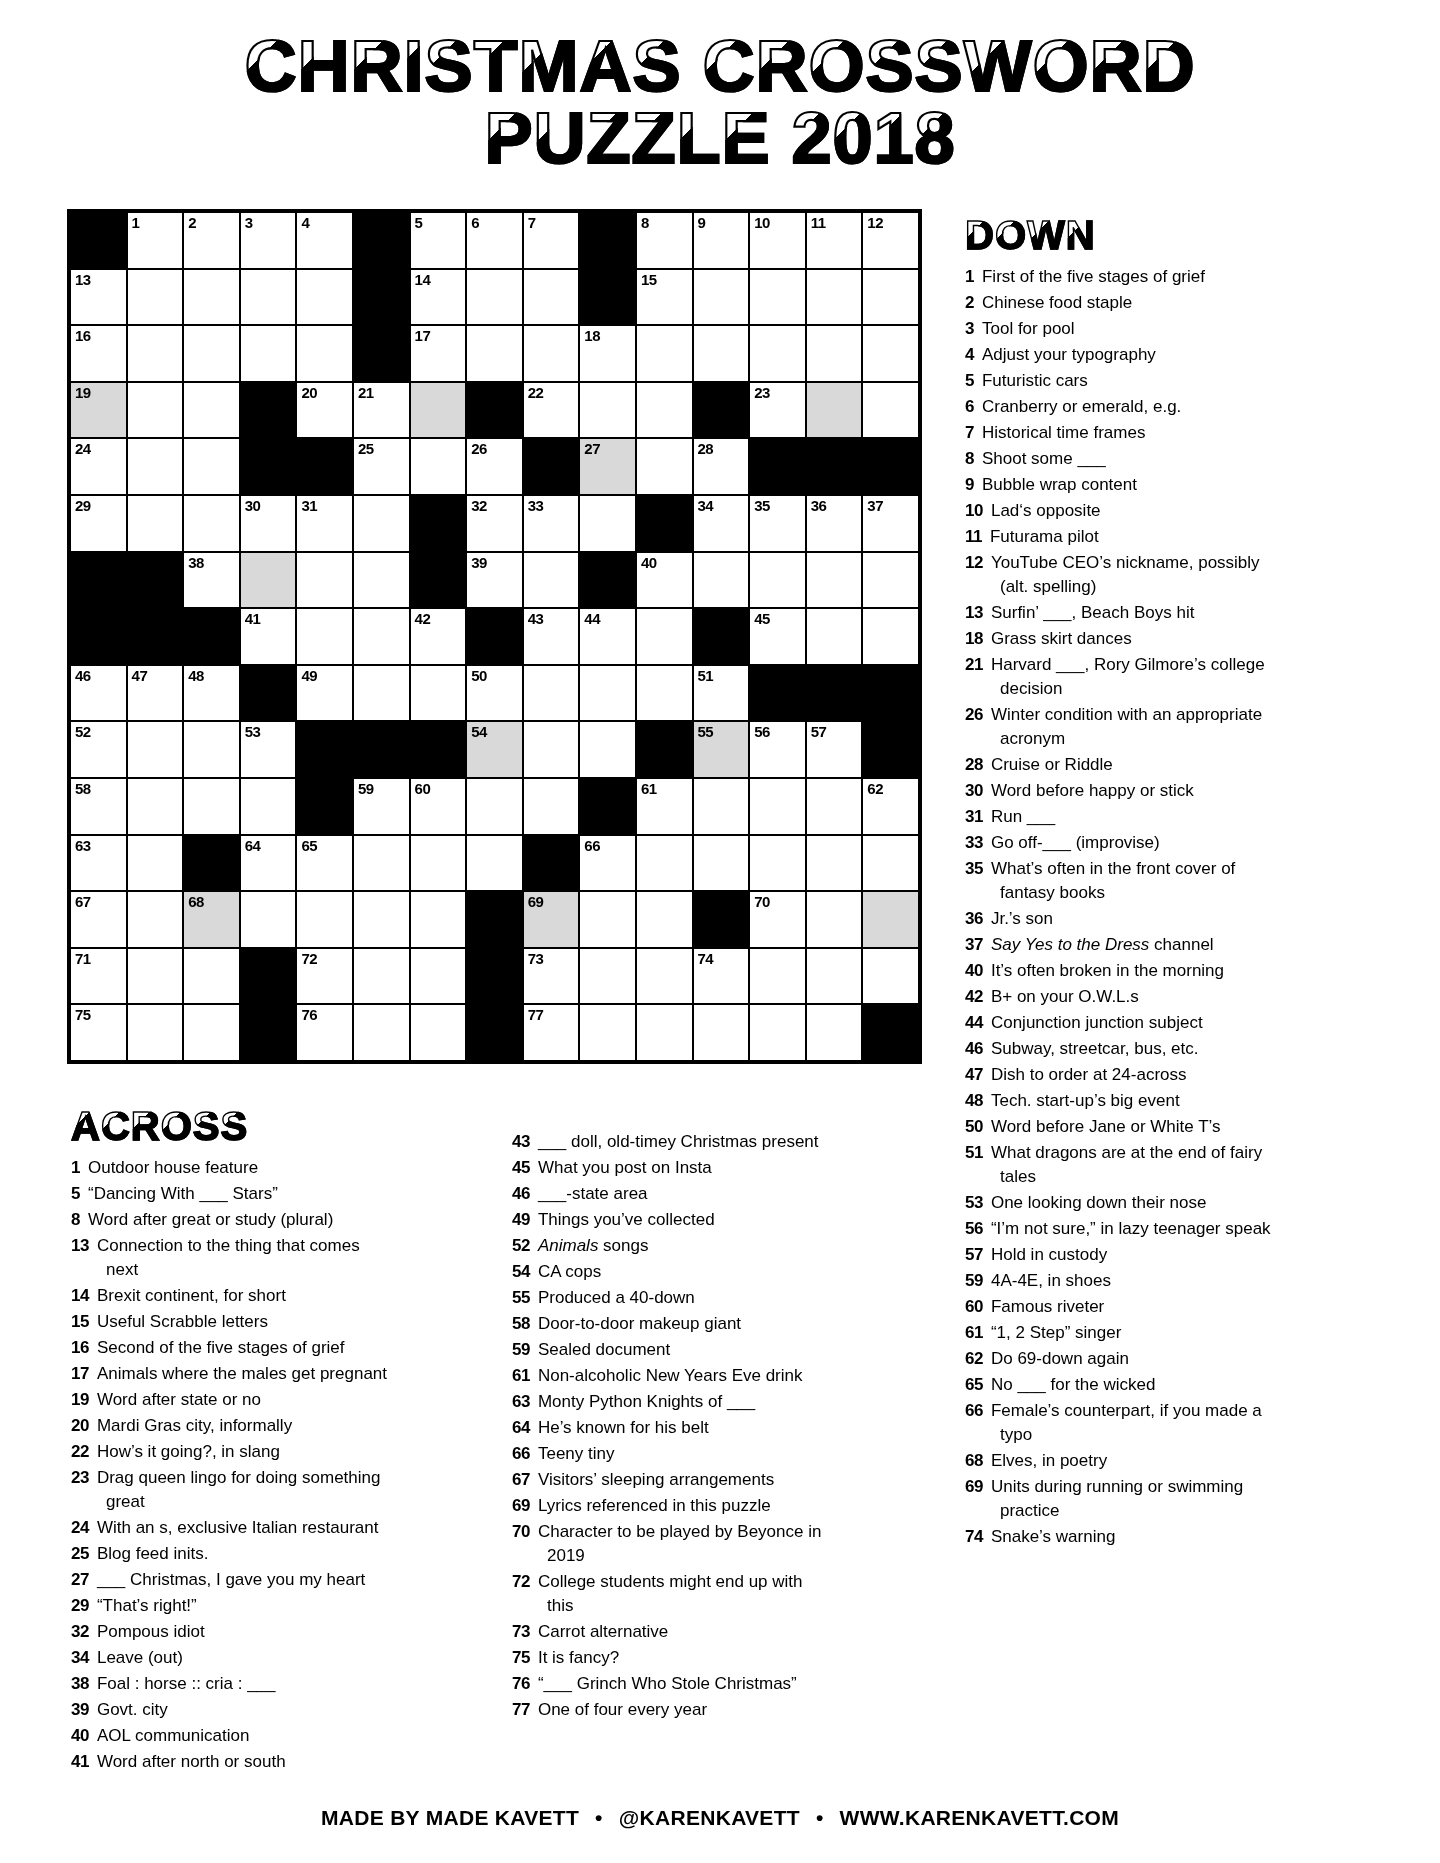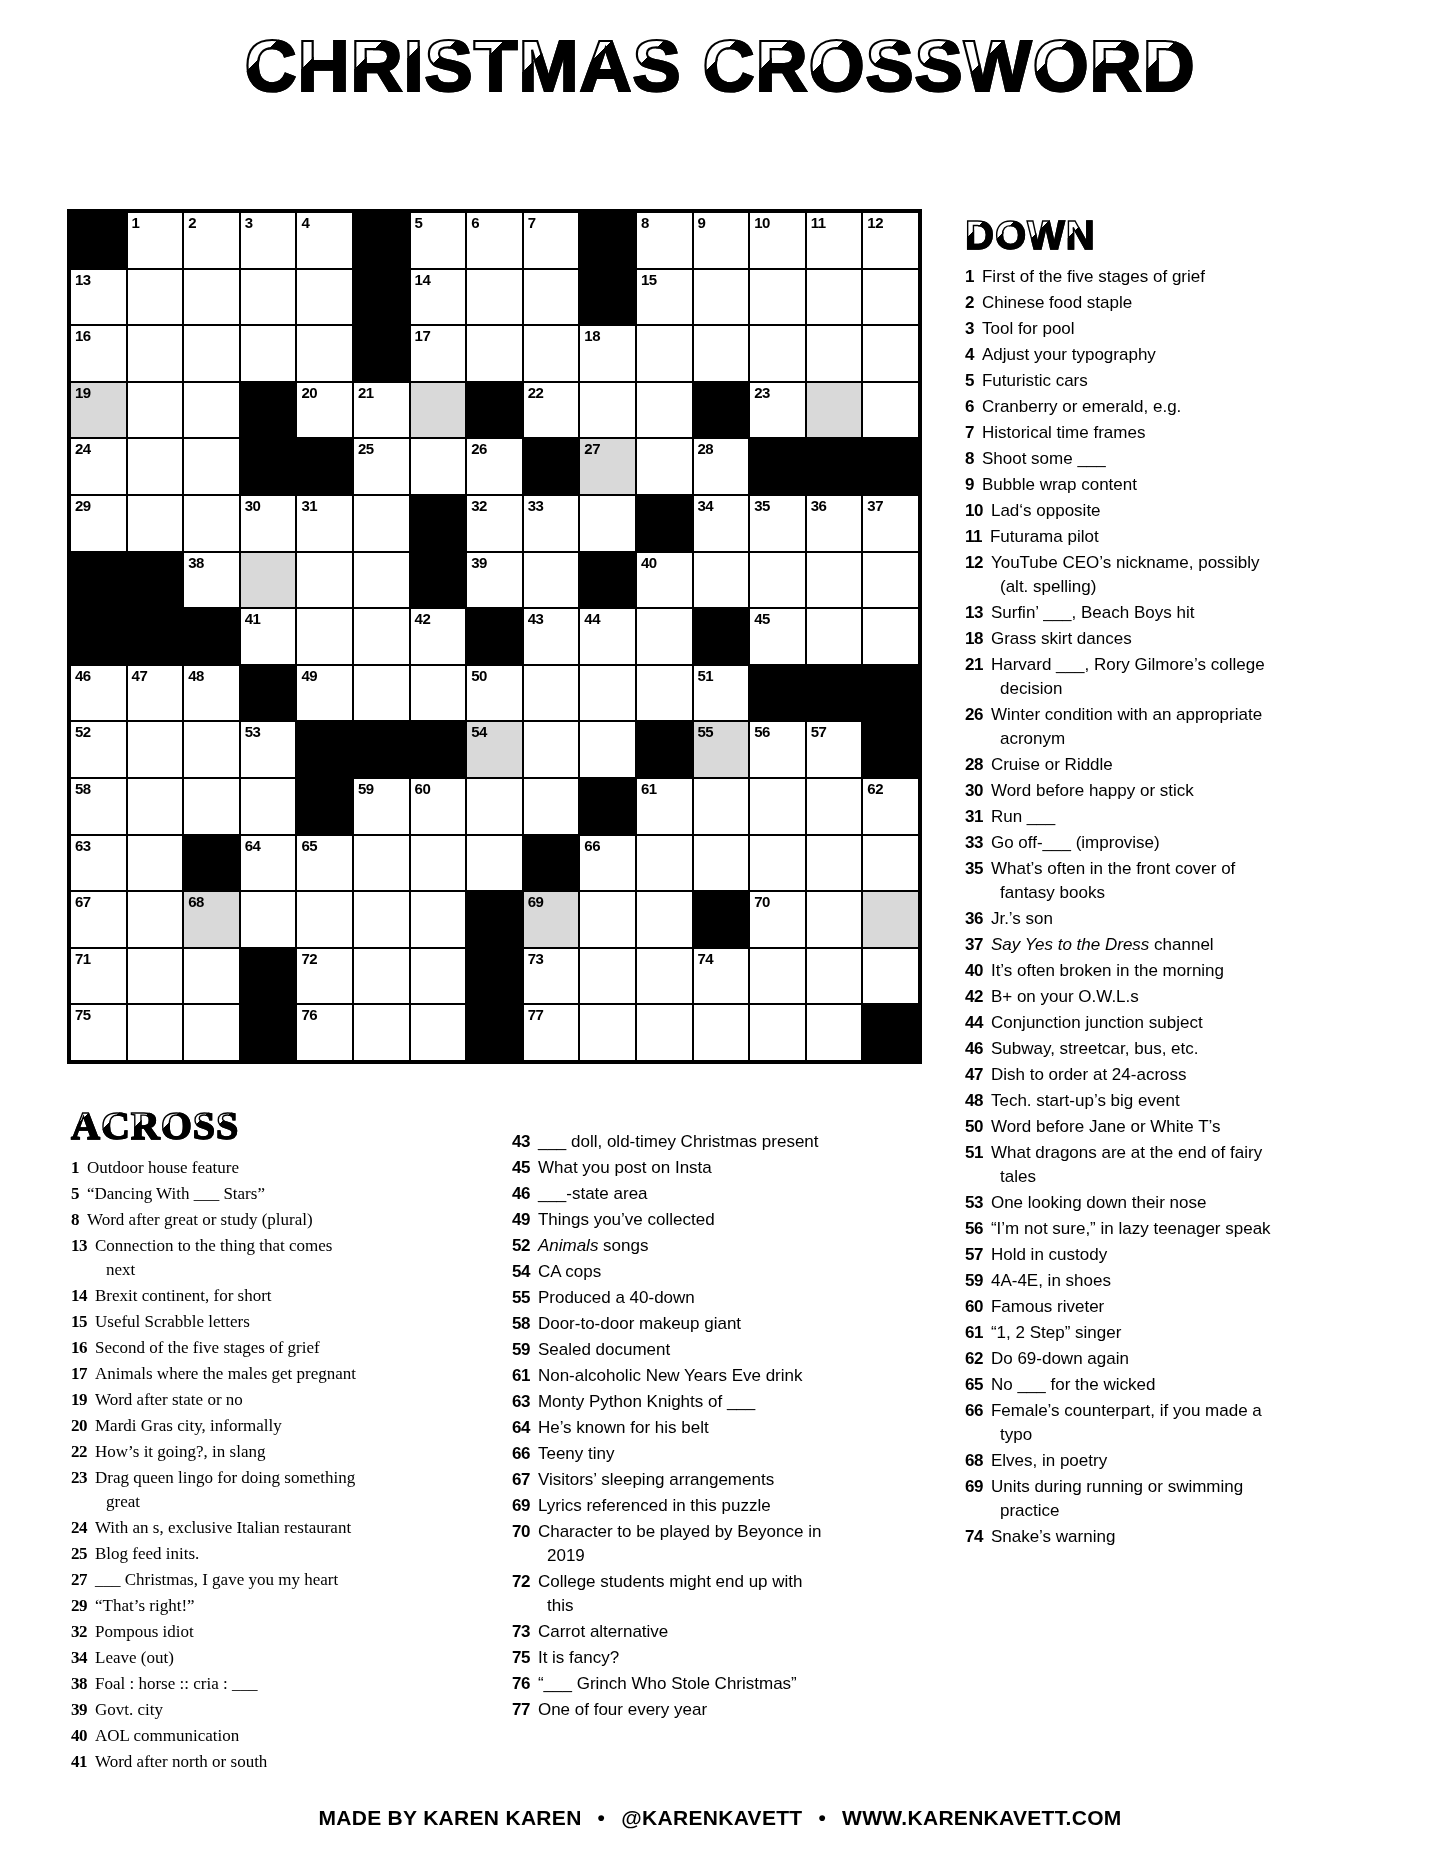--- a/index.html
+++ b/index.html
@@ -38,34 +38,35 @@
   }
   
   .panel{position:absolute;}
   .panel-heading{
     font-size:40px;line-height:44px;font-weight:800;letter-spacing:1px;margin:0 0 8px 0;
   }
   .clues{font-size:17px;line-height:24px;font-weight:400;}
   .clue{padding-left:35px;text-indent:-35px;margin-bottom:2px;}
   .clue .n{font-weight:700;margin-right:8px;letter-spacing:-0.5px;}
   .down-panel{left:965px;top:213px;width:420px;}
-  .across-panel{left:71px;top:1104px;width:440px;font-family:Liberation Serif, serif;}
+  .across-panel{left:71px;top:1104px;width:440px;}
   .mid-panel{left:512px;top:1120px;width:410px;padding-top:10px;}
   
   .footer{
     position:absolute;top:1806px;left:0;width:100%;text-align:center;
     font-size:21px;font-weight:700;letter-spacing:0.3px;
   }
   .footer .bullet{margin:0 16px;}
 </style>
 </head>
 <body>
 
 <div class="title">
   <div class="deco-text"><span class="ch">C</span><span class="ch">H</span><span class="ch">R</span><span class="ch">I</span><span class="ch">S</span><span class="ch">T</span><span class="ch">M</span><span class="ch">A</span><span class="ch">S</span> <span class="ch">C</span><span class="ch">R</span><span class="ch">O</span><span class="ch">S</span><span class="ch">S</span><span class="ch">W</span><span class="ch">O</span><span class="ch">R</span><span class="ch">D</span></div>
+  <div class="deco-text"><span class="ch">P</span><span class="ch">U</span><span class="ch">Z</span><span class="ch">Z</span><span class="ch">L</span><span class="ch">E</span> <span class="ch">2</span><span class="ch">0</span><span class="ch">1</span><span class="ch">8</span></div>
 </div>
 
 <div class="grid-wrap">
   <div class="grid">
       <div class="cell black"></div>
       <div class="cell">
         <span class="num">1</span>
       </div>
       <div class="cell">
         <span class="num">2</span>
@@ -542,14 +543,14 @@
       <div class="clue"><span class="n">70</span>Character to be played by Beyonce in<br>2019</div>
       <div class="clue"><span class="n">72</span>College students might end up with<br>this</div>
       <div class="clue"><span class="n">73</span>Carrot alternative</div>
       <div class="clue"><span class="n">75</span>It is fancy?</div>
       <div class="clue"><span class="n">76</span>“___ Grinch Who Stole Christmas”</div>
       <div class="clue"><span class="n">77</span>One of four every year</div>
     </div>
 </div>
 
 <div class="footer">
-  <span>MADE BY KAREN KAREN</span><span class="bullet">•</span><span>@KARENKAVETT</span><span class="bullet">•</span><span>WWW.KARENKAVETT.COM</span>
+  <span>MADE BY MADE KAVETT</span><span class="bullet">•</span><span>@KARENKAVETT</span><span class="bullet">•</span><span>WWW.KARENKAVETT.COM</span>
 </div>
 
 </body></html>

